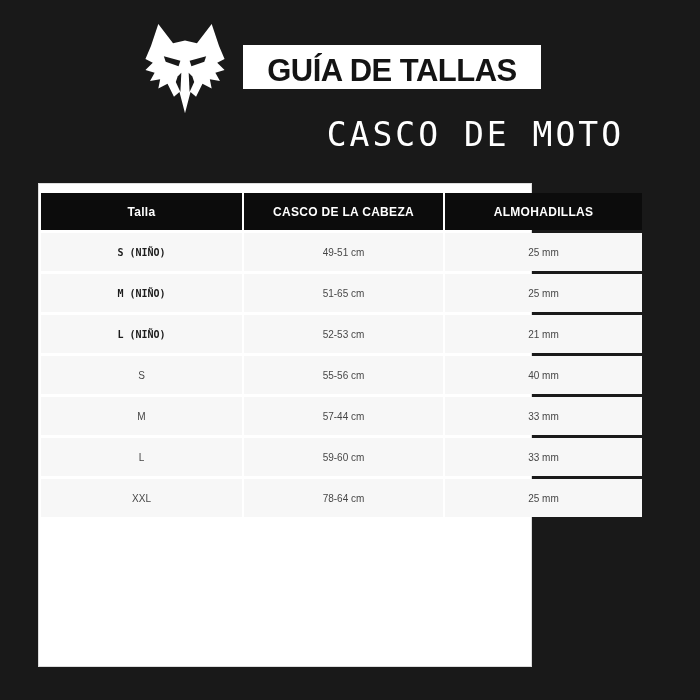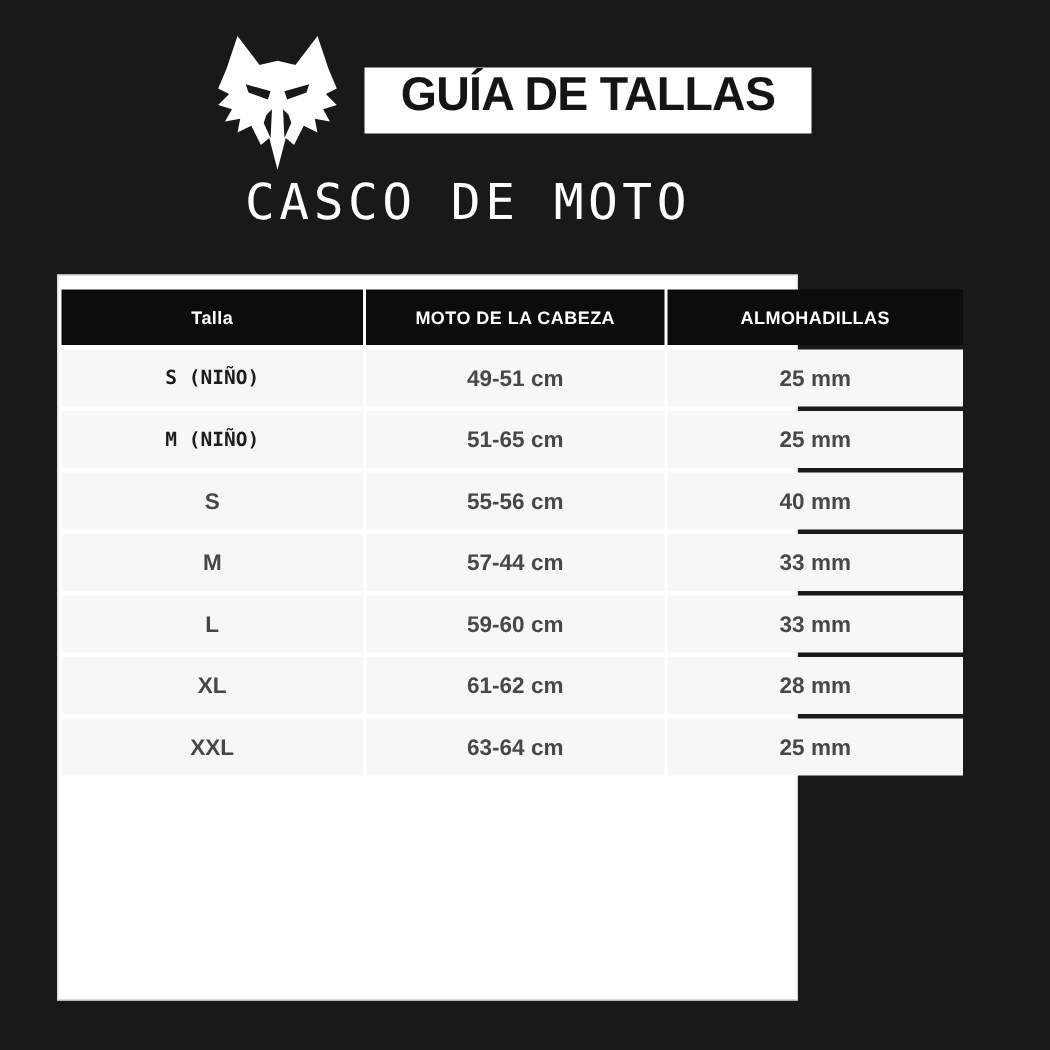--- a/index.html
+++ b/index.html
@@ -15,31 +15,31 @@
     background:var(--page-bg,#191919);
     font-family:"Liberation Sans",sans-serif;
     overflow:hidden;
   }
   .brand-logo{
     position:absolute;left:139px;top:24px;width:92px;height:92px;
   }
   .brand-banner{
     position:absolute;left:243px;top:45px;width:298px;height:44px;
     background:var(--banner-bg,#fff);
-    display:flex;align-items:flex-start;justify-content:center;
+    display:flex;align-items:flex-end;justify-content:center;
   }
   .brand-banner-text{
     font-family:"Liberation Sans",sans-serif;
     font-weight:bold;font-size:31px;letter-spacing:-0.5px;
     color:var(--banner-text,#141414);
     white-space:nowrap;transform:scaleY(1.02);
   }
   .page-title{
     position:absolute;left:0;top:114px;width:624px;
-    text-align:center;
+    text-align:right;
     font-family:"DejaVu Sans Mono","Liberation Mono",monospace;
     font-size:33px;letter-spacing:3px;
     color:var(--title-text,#fff);
     line-height:42px;
   }
   .card{
     position:absolute;left:38px;top:183px;width:494px;height:484px;
     background:var(--card-bg,#fff);
     border:1px solid #dcdcdc;
   }
@@ -54,26 +54,26 @@
     background:var(--header-cell-bg,#0c0c0c);
     color:#ffffff;
     height:37px;
     font-size:12px;font-weight:bold;letter-spacing:.3px;
     text-align:center;vertical-align:middle;
   }
   table.size-table td{
     background:var(--row-cell-bg,#f7f7f7);
     color:var(--cell-text,#474747);
     height:38px;
-    font-size:15px;
-    text-align:center;vertical-align:middle;font-weight:bold;
+    font-size:10px;
+    text-align:center;vertical-align:middle;
   }
   table.size-table td.mono-size{
     font-family:"DejaVu Sans Mono","Liberation Mono",monospace;
-    font-weight:bold;font-size:13px;
+    font-weight:bold;font-size:10px;
     color:var(--size-child-text,#1c1c1c);
   }
   .col-talla{width:201px;}
   .col-cabeza{width:199px;}
   .col-almohadillas{width:197px;}
 </style>
 </head>
 <body>
 
 <svg class="brand-logo" viewBox="0 0 100 100" xmlns="http://www.w3.org/2000/svg" aria-hidden="true">
@@ -96,55 +96,55 @@
 <div class="card">
   <table class="size-table">
     <colgroup>
       <col class="col-talla">
         <col class="col-cabeza">
         <col class="col-almohadillas">
     </colgroup>
     <thead>
       <tr>
         <th>Talla</th>
-        <th>MOTO DE LA CABEZA</th>
+        <th>CASCO DE LA CABEZA</th>
         <th>ALMOHADILLAS</th>
       </tr>
     </thead>
     <tbody>
         <tr>
           <td class="mono-size">S (NIÑO)</td>
           <td>49-51 cm</td>
           <td>25 mm</td>
         </tr>
         <tr>
           <td class="mono-size">M (NIÑO)</td>
           <td>51-65 cm</td>
           <td>25 mm</td>
+        </tr>
+        <tr>
+          <td class="mono-size">L (NIÑO)</td>
+          <td>52-53 cm</td>
+          <td>21 mm</td>
         </tr>
         <tr>
           <td>S</td>
           <td>55-56 cm</td>
           <td>40 mm</td>
         </tr>
         <tr>
           <td>M</td>
           <td>57-44 cm</td>
           <td>33 mm</td>
         </tr>
         <tr>
           <td>L</td>
           <td>59-60 cm</td>
           <td>33 mm</td>
         </tr>
         <tr>
-          <td>XL</td>
-          <td>61-62 cm</td>
-          <td>28 mm</td>
-        </tr>
-        <tr>
           <td>XXL</td>
-          <td>63-64 cm</td>
+          <td>78-64 cm</td>
           <td>25 mm</td>
         </tr>
       </tbody>
   </table>
 </div>
 
 </body></html>

